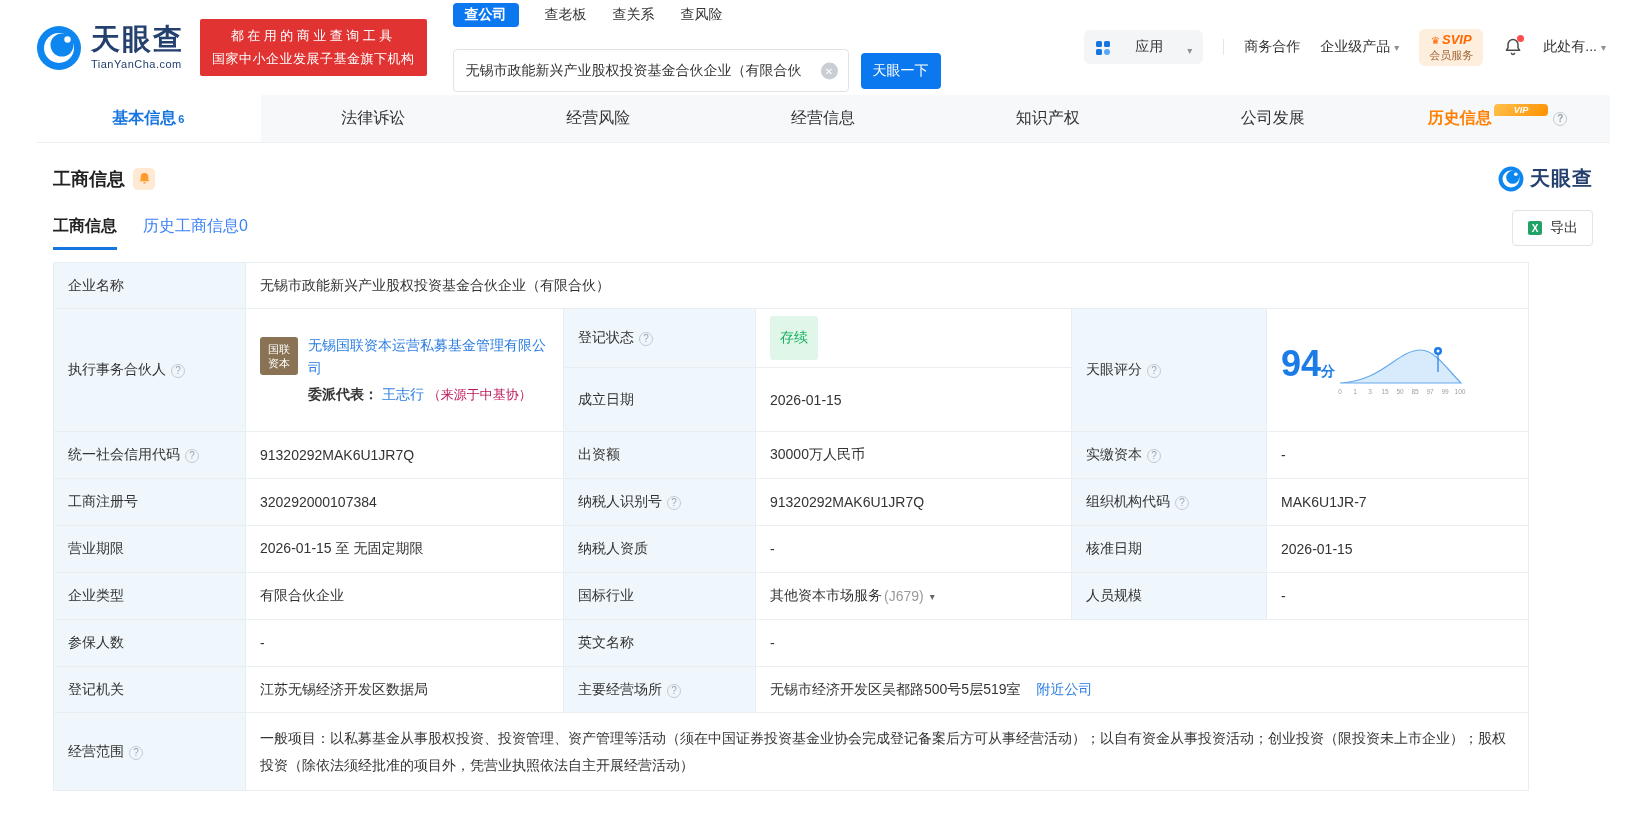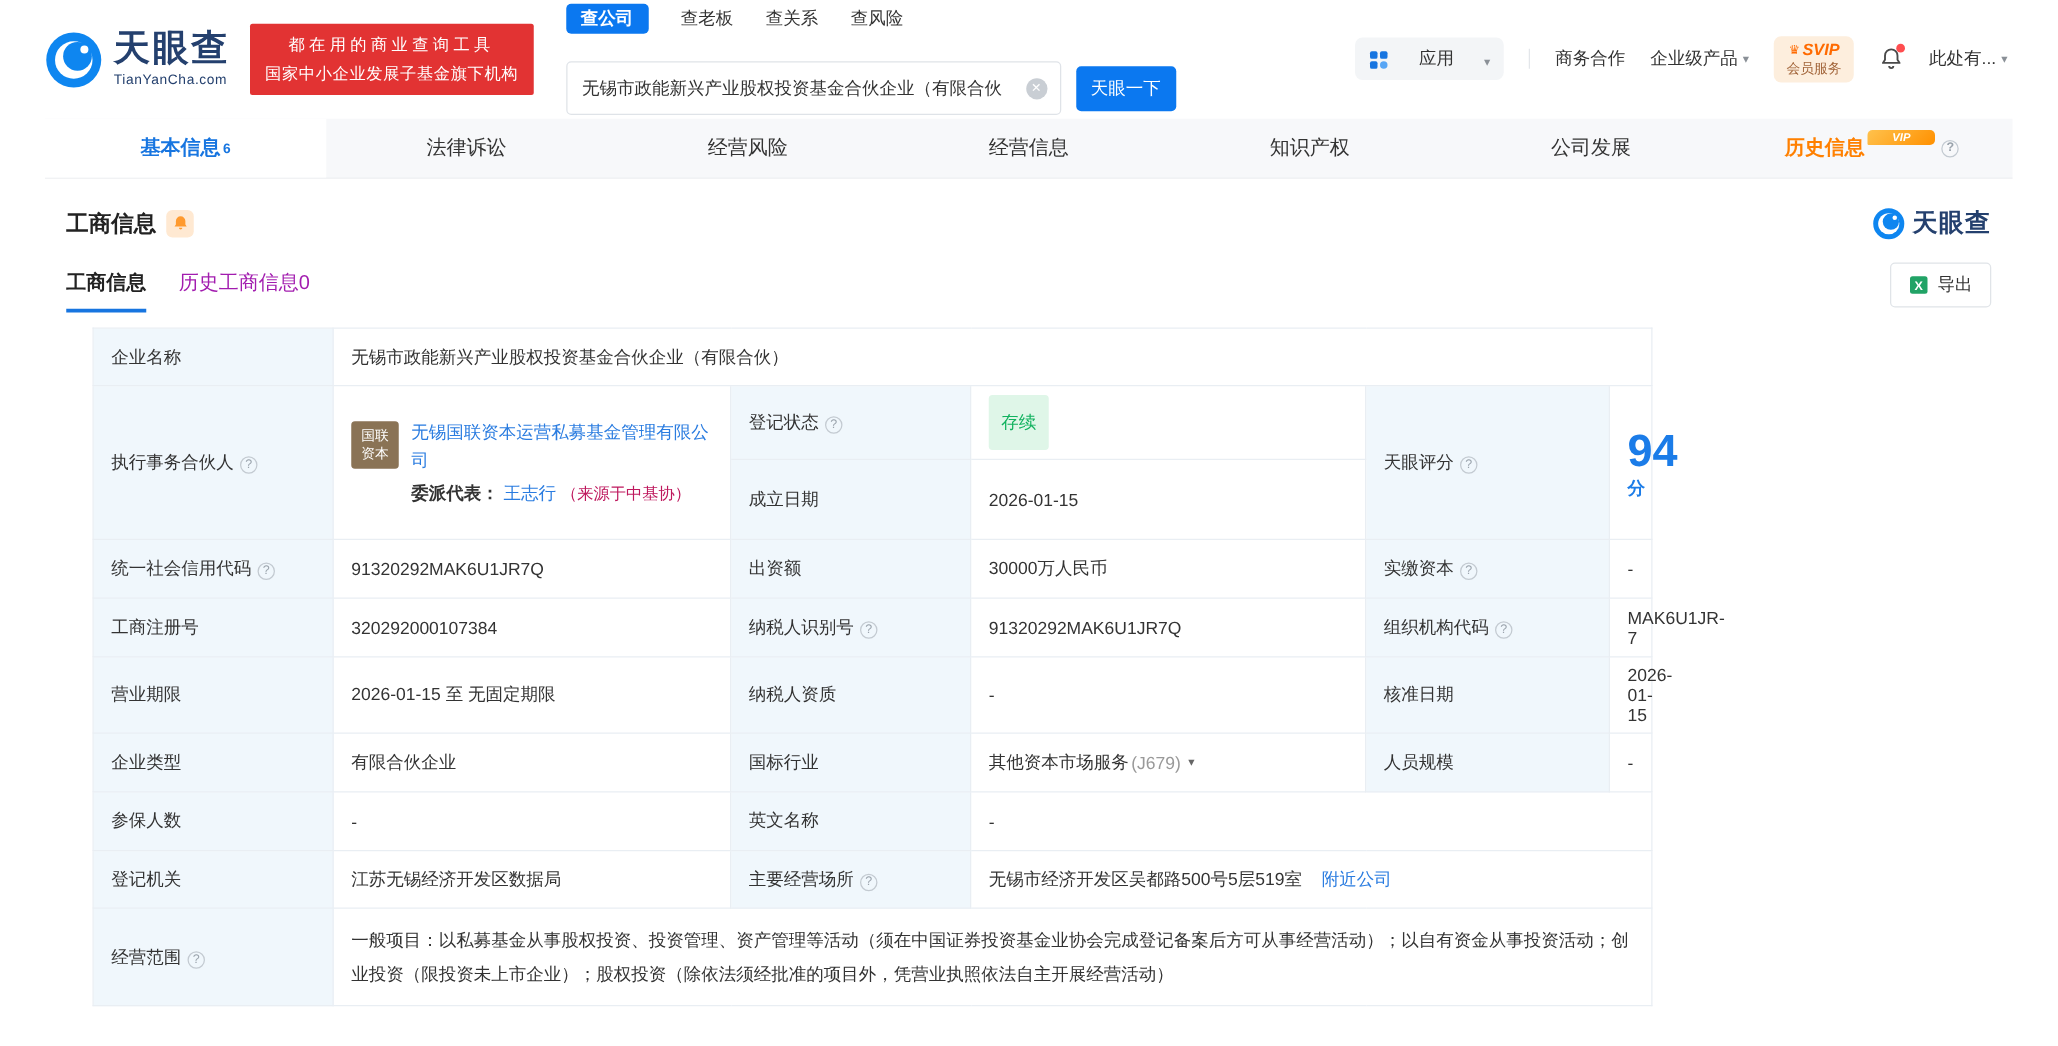--- a/index.html
+++ b/index.html
@@ -46,41 +46,41 @@
   .vip-badge { background: linear-gradient(135deg, #ffc24d, #ff9000); color: #fff; font-size: 9px; font-weight: bold; font-style: italic; border-radius: 4px 4px 4px 1px; padding: 1px 20px; position: relative; top: -9px; margin-left: 2px; }
   .help-circle { display: inline-flex; width: 14px; height: 14px; border: 1px solid #c3cad1; border-radius: 50%; color: #9aa3ac; font-size: 10px; align-items: center; justify-content: center; flex: none; cursor: pointer; margin-left: 5px; line-height: 1; }
   
   .section-head { display: flex; align-items: center; padding: 0 53px; margin-top: 22px; }
   .section-title { font-size: 18px; font-weight: bold; color: #222; }
   .alarm { margin-left: 8px; width: 22px; height: 22px; border-radius: 5px; background: #ffe9d2; display: flex; align-items: center; justify-content: center; cursor: pointer; }
   .brand { margin-left: auto; display: flex; align-items: center; gap: 6px; }
   .brand-cn { font-size: 20px; font-weight: bold; color: #24406e; letter-spacing: 1px; }
   
   .subtabs { display: flex; align-items: flex-end; padding: 0 53px; margin-top: 18px; gap: 26px; }
-  .subtab { font-size: 16px; color: #a21caf; cursor: pointer; padding-bottom: 10px; border-bottom: 3px solid transparent; }
+  .subtab { font-size: 16px; color: #3b82f6; cursor: pointer; padding-bottom: 10px; border-bottom: 3px solid transparent; }
   .subtab.active { color: #222; font-weight: bold; border-bottom-color: #1775e0; }
   .export-btn { margin-left: auto; display: flex; align-items: center; gap: 7px; border: 1px solid #e0e4e8; border-radius: 4px; padding: 8px 14px; font-size: 14px; color: #333; cursor: pointer; background: #fff; margin-bottom: 4px; }
   
-  .info-table { margin: 12px 74px 0; border-collapse: collapse; table-layout: fixed; width: 1248px; }
+  .info-table { margin: 12px 53px 0; border-collapse: collapse; table-layout: fixed; width: 1476px; }
   .info-table td { border: 1px solid #e9eef3; font-size: 14px; color: #333; padding: 6px 14px; vertical-align: middle; }
   td.l { background: #f0f7fc; }
   td.v { background: #fff; }
   tr.h46 { height: 46px; } tr.h47 { height: 47px; } tr.h59 { height: 59px; }
   tr.h64 { height: 64px; } tr.h78 { height: 78px; }
   .c1 { width: 192px; } .c2 { width: 318px; } .c3 { width: 192px; }
   .c4 { width: 316px; } .c5 { width: 195px; }
   a.link { color: #2a7ce0; text-decoration: none; cursor: pointer; }
   .partner { display: flex; gap: 10px; align-items: flex-start; padding: 4px 0; }
   .plogo { width: 38px; height: 38px; background: #8a7355; border-radius: 3px; color: #fff; font-size: 11px; display: flex; flex-direction: column; align-items: center; justify-content: center; line-height: 1.3; flex: none; margin-top: 3px; }
   .pinfo { line-height: 1.65; }
   .prep { margin-top: 2px; }
   .rep-label { font-weight: bold; }
   .rep-src { color: #be185d; font-size: 13px; }
   .badge-green { display: inline-block; background: #dff6e8; color: #12b25f; padding: 13px 10px; border-radius: 3px; font-size: 14px; }
-  .score-wrap { display: flex; align-items: flex-end; }
+  .score-wrap { display: flex; align-items: flex-start; }
   .score-n { font-size: 36px; font-weight: bold; color: #1b7ce8; }
   .score-u { font-size: 14px; color: #1b7ce8; font-weight: bold; }
   .score-chart text { font-size: 6.5px; fill: #9aa3ab; text-anchor: middle; font-family: "Liberation Sans", sans-serif; }
   .industry { display: flex; align-items: center; }
   .code { color: #999; margin-left: 2px; }
   .ind-caret { color: #666; font-size: 10px; margin-left: 6px; cursor: pointer; }
   .addr-link { margin-left: 12px; }
   .scope-text { line-height: 1.9; padding: 6px 0; }
 </style>
 </head>

